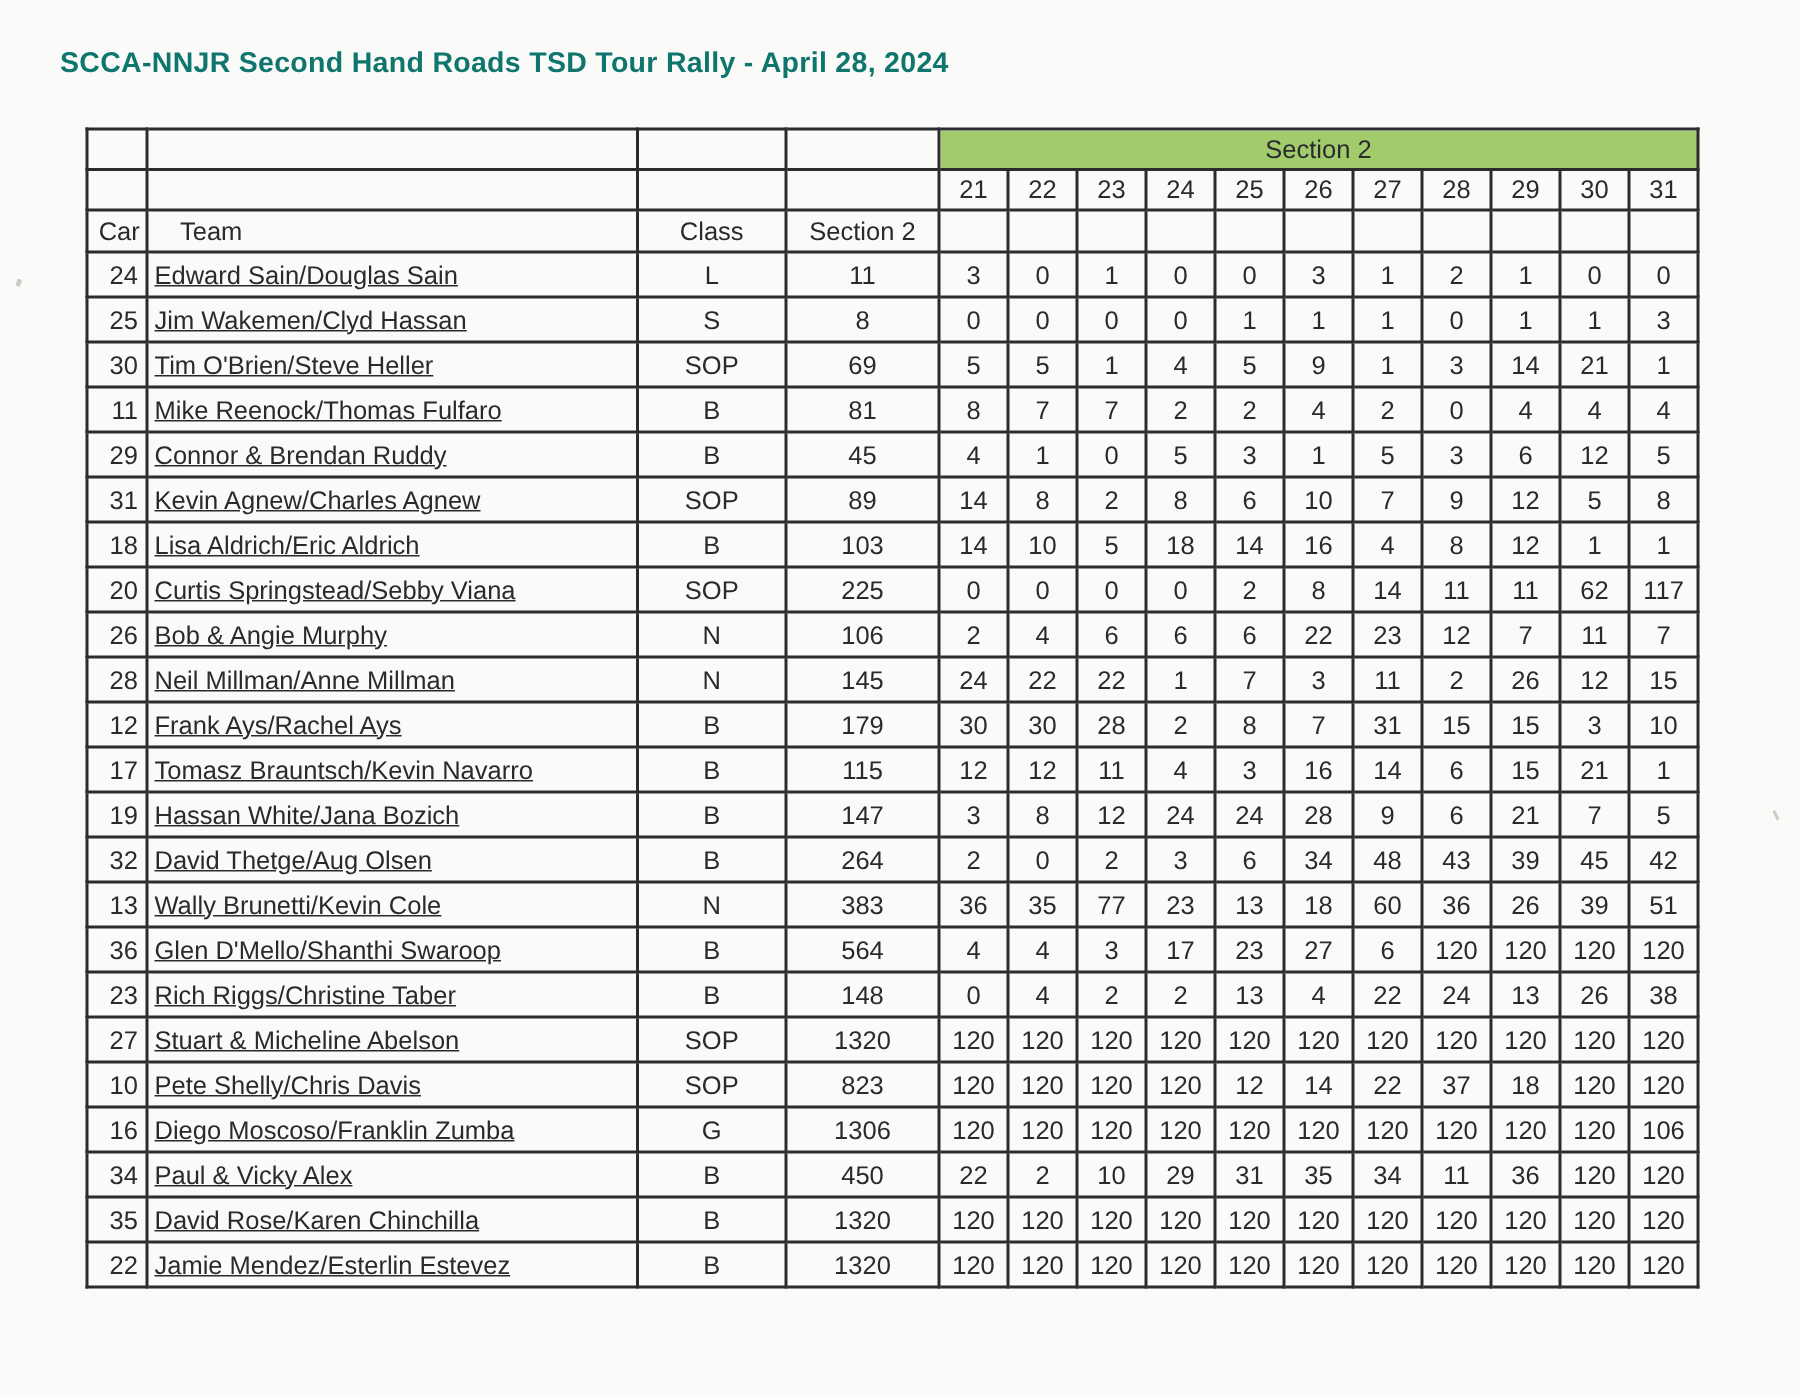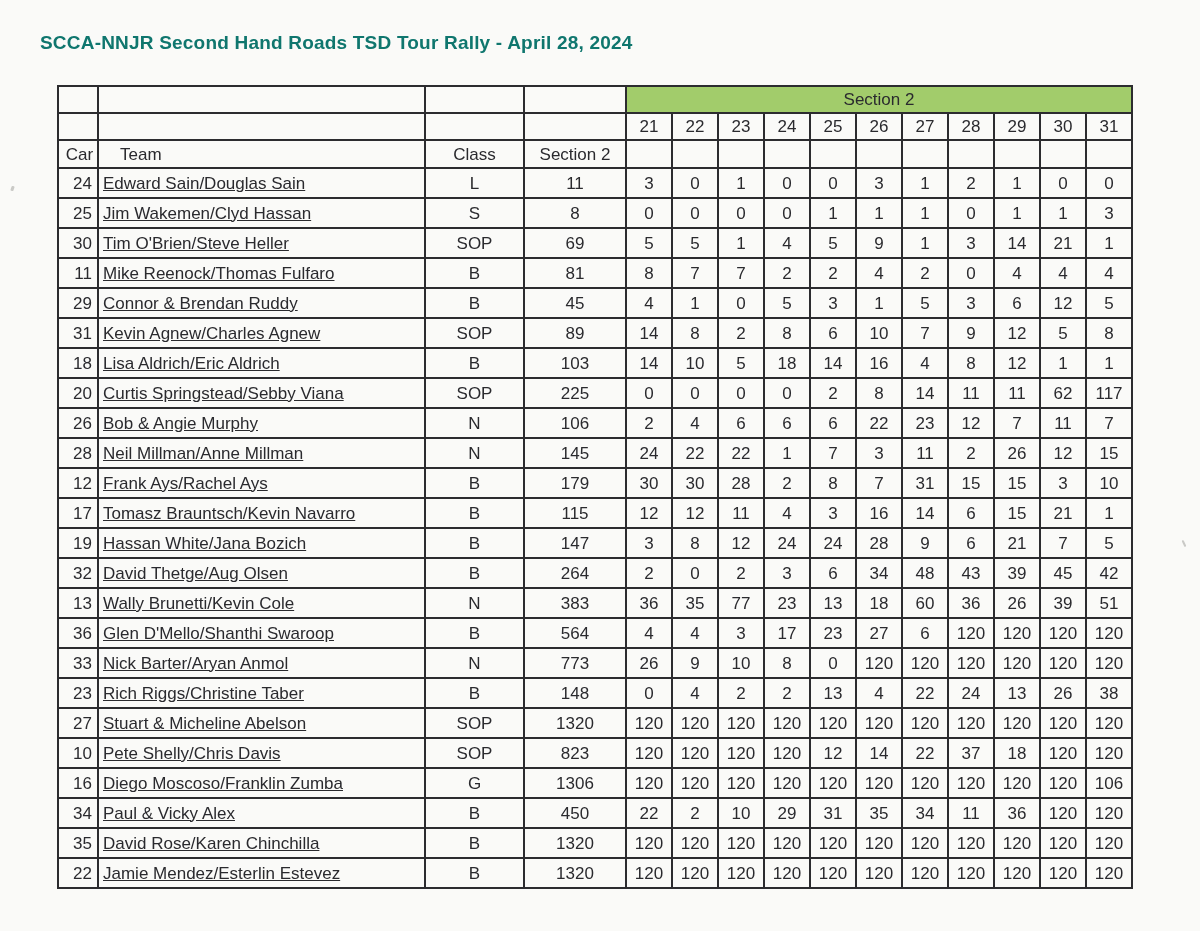--- a/index.html
+++ b/index.html
@@ -397,37 +397,20 @@
         <td class="num">17</td>
         <td class="num">23</td>
         <td class="num">27</td>
         <td class="num">6</td>
         <td class="num">120</td>
         <td class="num">120</td>
         <td class="num">120</td>
         <td class="num">120</td>
       </tr>
       <tr>
-        <td class="car">33</td>
-        <td class="team">Nick Barter/Aryan Anmol</td>
-        <td class="cls">N</td>
-        <td class="total">773</td>
-        <td class="num">26</td>
-        <td class="num">9</td>
-        <td class="num">10</td>
-        <td class="num">8</td>
-        <td class="num">0</td>
-        <td class="num">120</td>
-        <td class="num">120</td>
-        <td class="num">120</td>
-        <td class="num">120</td>
-        <td class="num">120</td>
-        <td class="num">120</td>
-      </tr>
-      <tr>
         <td class="car">23</td>
         <td class="team">Rich Riggs/Christine Taber</td>
         <td class="cls">B</td>
         <td class="total">148</td>
         <td class="num">0</td>
         <td class="num">4</td>
         <td class="num">2</td>
         <td class="num">2</td>
         <td class="num">13</td>
         <td class="num">4</td>

